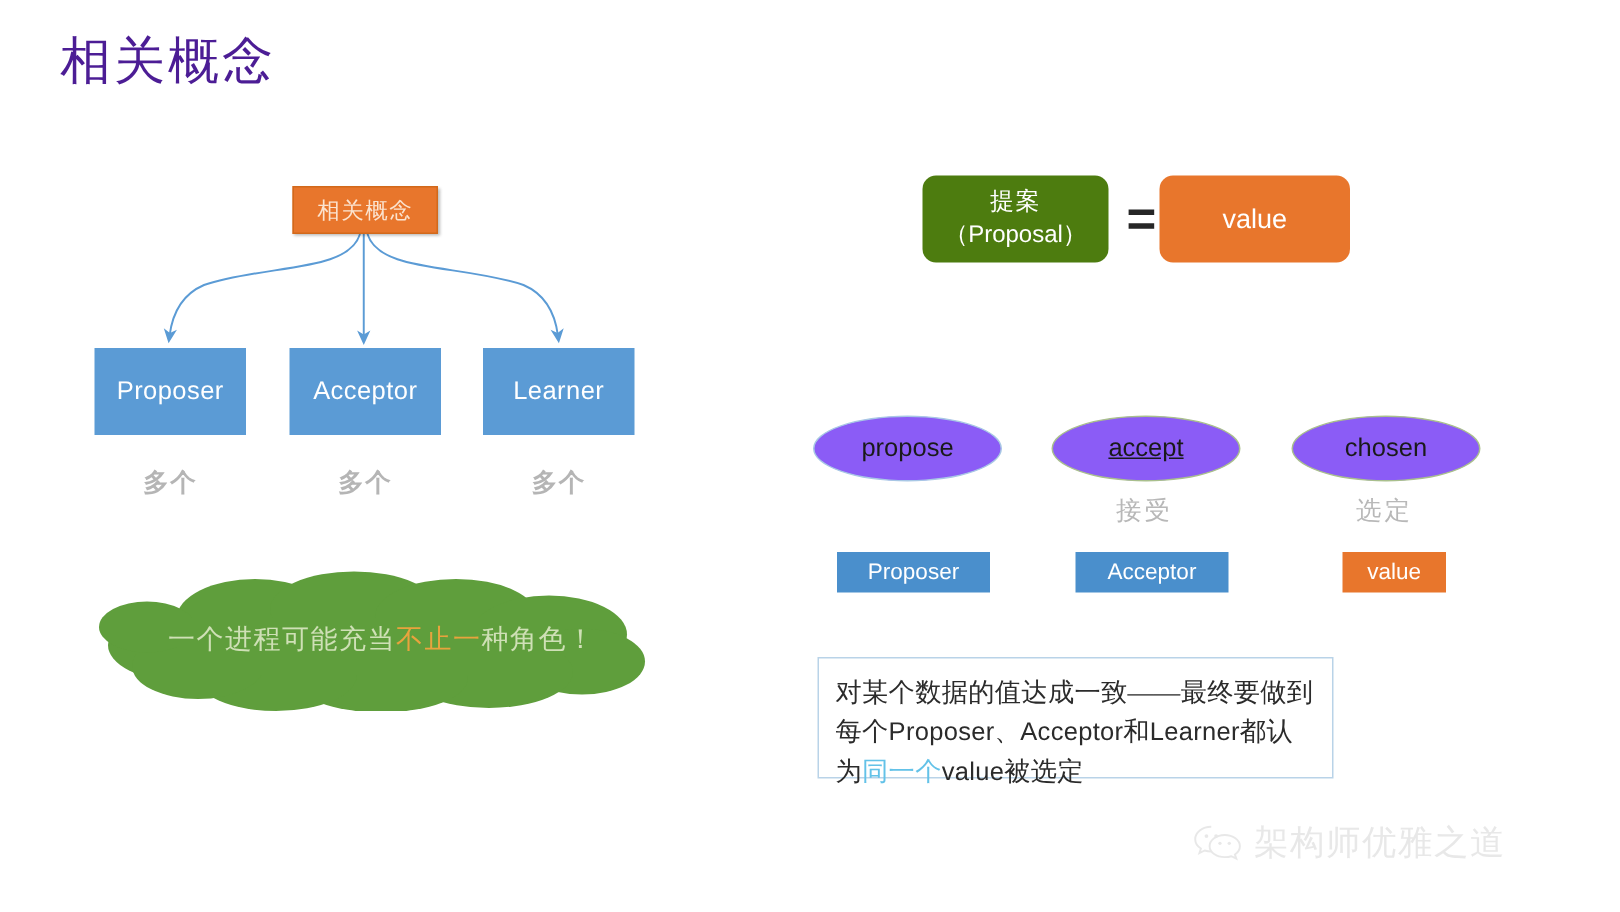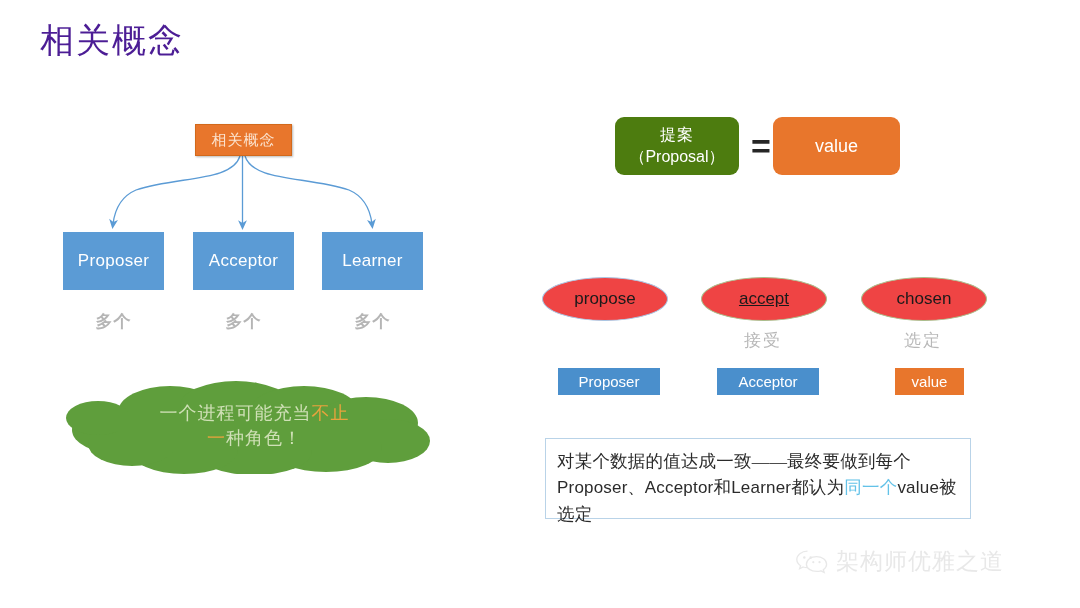--- a/index.html
+++ b/index.html
@@ -101,21 +101,21 @@
     top: 378px;
     width: 375px;
     height: 96px;
   }
   .cloud-svg { position: absolute; left: 0; top: 0; }
   .cloud-text {
     position: absolute;
     left: 0; top: 0;
     width: 375px; height: 96px;
     display: flex;
-    flex-direction: column;
+    flex-direction: row;
     align-items: center;
     justify-content: center;
     font-family: "Liberation Serif", "DejaVu Serif", serif;
     font-size: 18px;
     line-height: 25px;
     color: #cfe0b6;
     letter-spacing: 1px;
     text-align: center;
     padding-left: 18px;
     box-sizing: border-box;
@@ -170,21 +170,21 @@
     justify-content: center;
   }
 
   
   .ell {
     position: absolute;
     top: 277px;
     width: 124px;
     height: 42px;
     border-radius: 50%;
-    background: #ef4444;
+    background: #8b5cf6;
     display: flex;
     align-items: center;
     justify-content: center;
     font-size: 17px;
     color: #1a1a1a;
   }
   .ell.e0 { left: 542px; border: 1.4px solid #a8c7e5; }
   .ell.e1 { left: 701px; border: 1.4px solid #a9bf8d; text-decoration: underline; }
   .ell.e2 { left: 861px; border: 1.4px solid #a9bf8d; }
 
@@ -215,21 +215,21 @@
   }
   .tag.t0 { left: 558px; width: 88px; background: #4a8fcc; }
   .tag.t1 { left: 717px; width: 88px; background: #4a8fcc; }
   .tag.t2 { left: 895px; width: 55px; background: #e8762c; }
 
   
   .note-box {
     position: absolute;
     left: 545px;
     top: 438px;
-    width: 426px;
+    width: 344px;
     height: 81px;
     border: 1px solid #b9d3e8;
     background: #ffffff;
     box-sizing: border-box;
     padding: 9px 11px 0 11px;
     font-family: "Liberation Serif", "DejaVu Serif", serif;
     font-size: 17.5px;
     line-height: 26px;
     color: #2b2b2b;
     letter-spacing: 0.2px;

